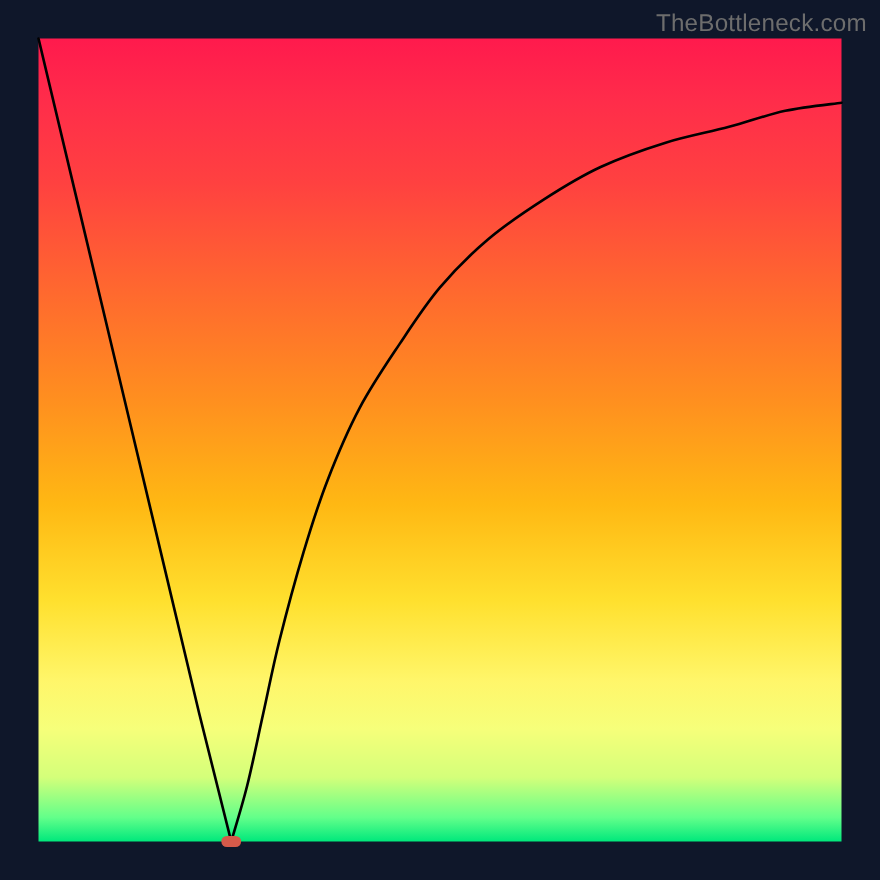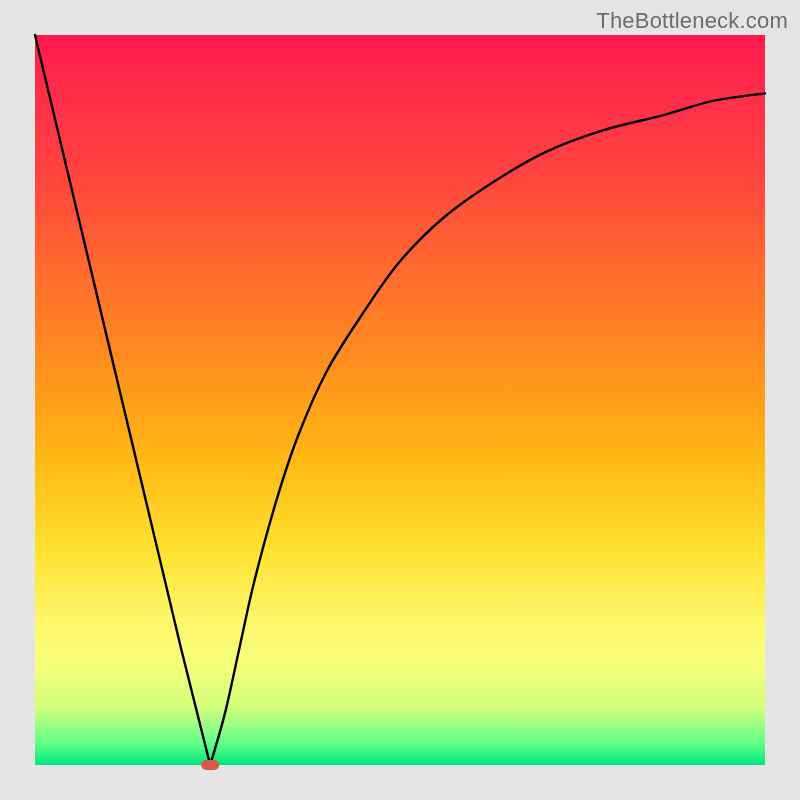--- a/index.html
+++ b/index.html
@@ -8,21 +8,21 @@
     width: 800px;
     height: 800px;
     overflow: hidden;
     background: #000;
     font-family: Arial, Helvetica, sans-serif;
   }
   .frame {
     position: relative;
     width: 800px;
     height: 800px;
-    background: #e5e5e5;
+    background: #0f172a;
   }
   .plot-area {
     position: absolute;
     left: 35px;
     top: 35px;
     width: 730px;
     height: 730px;
     
     background: linear-gradient(
       to bottom,

